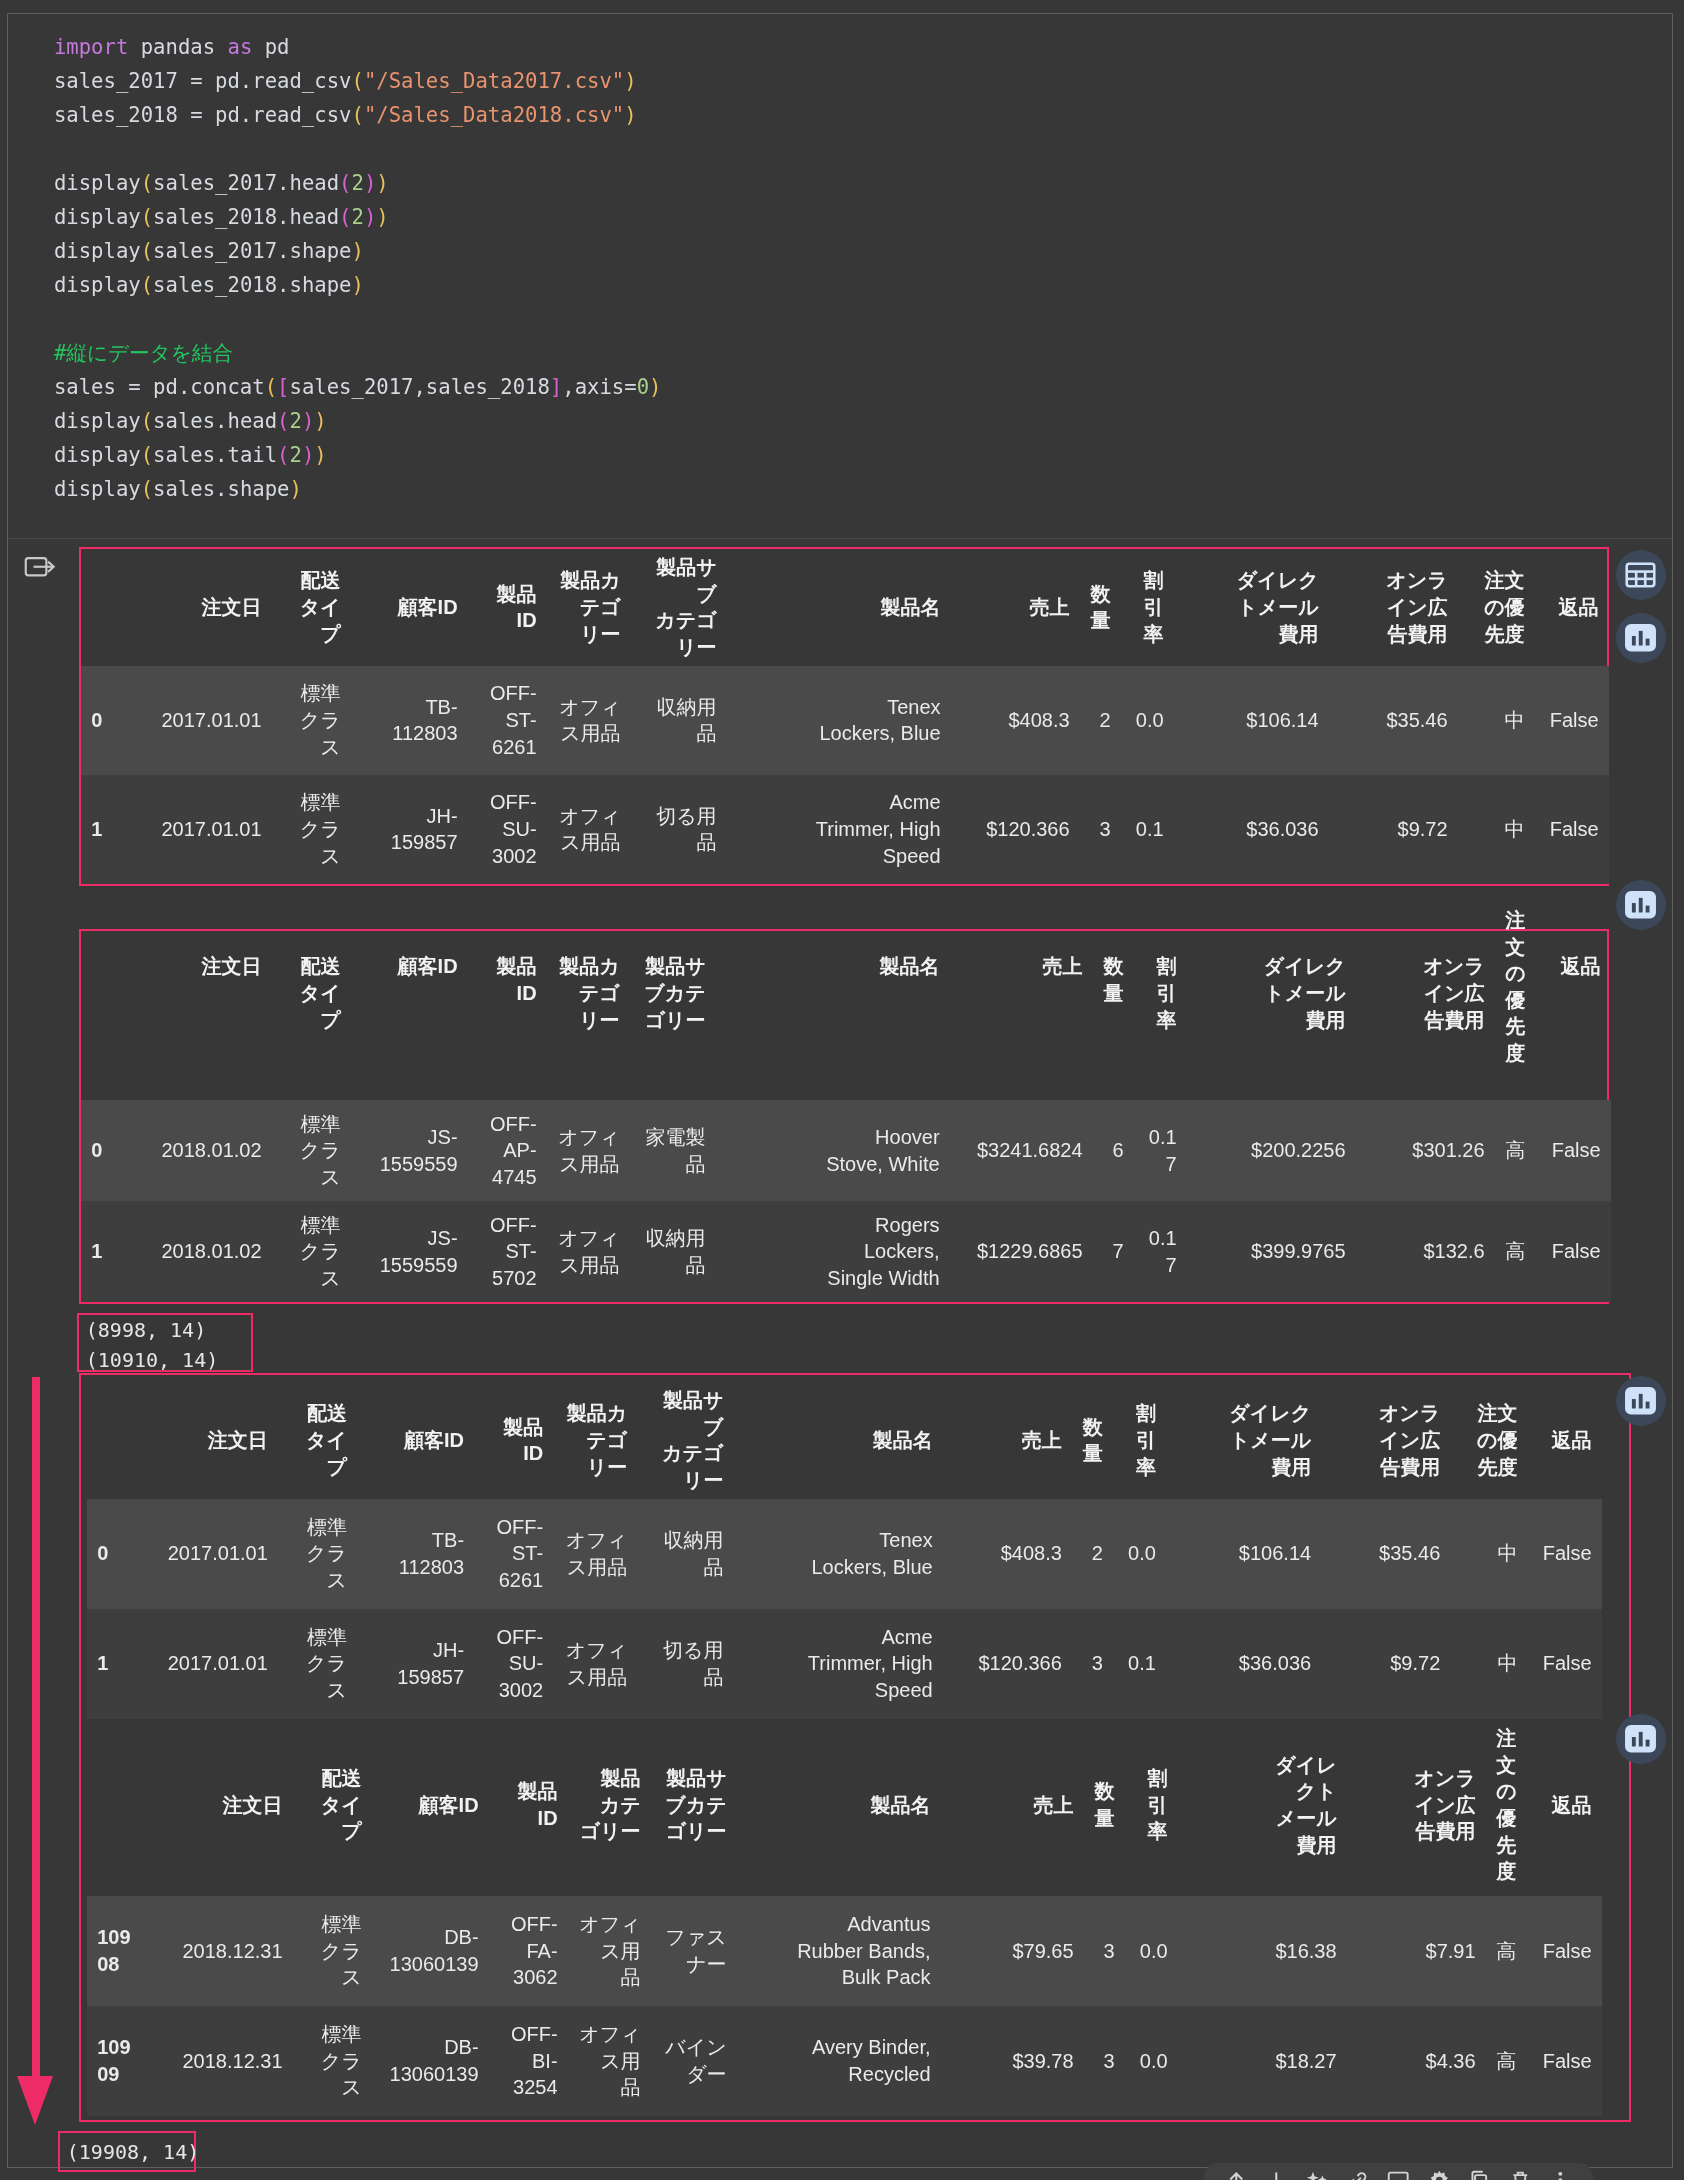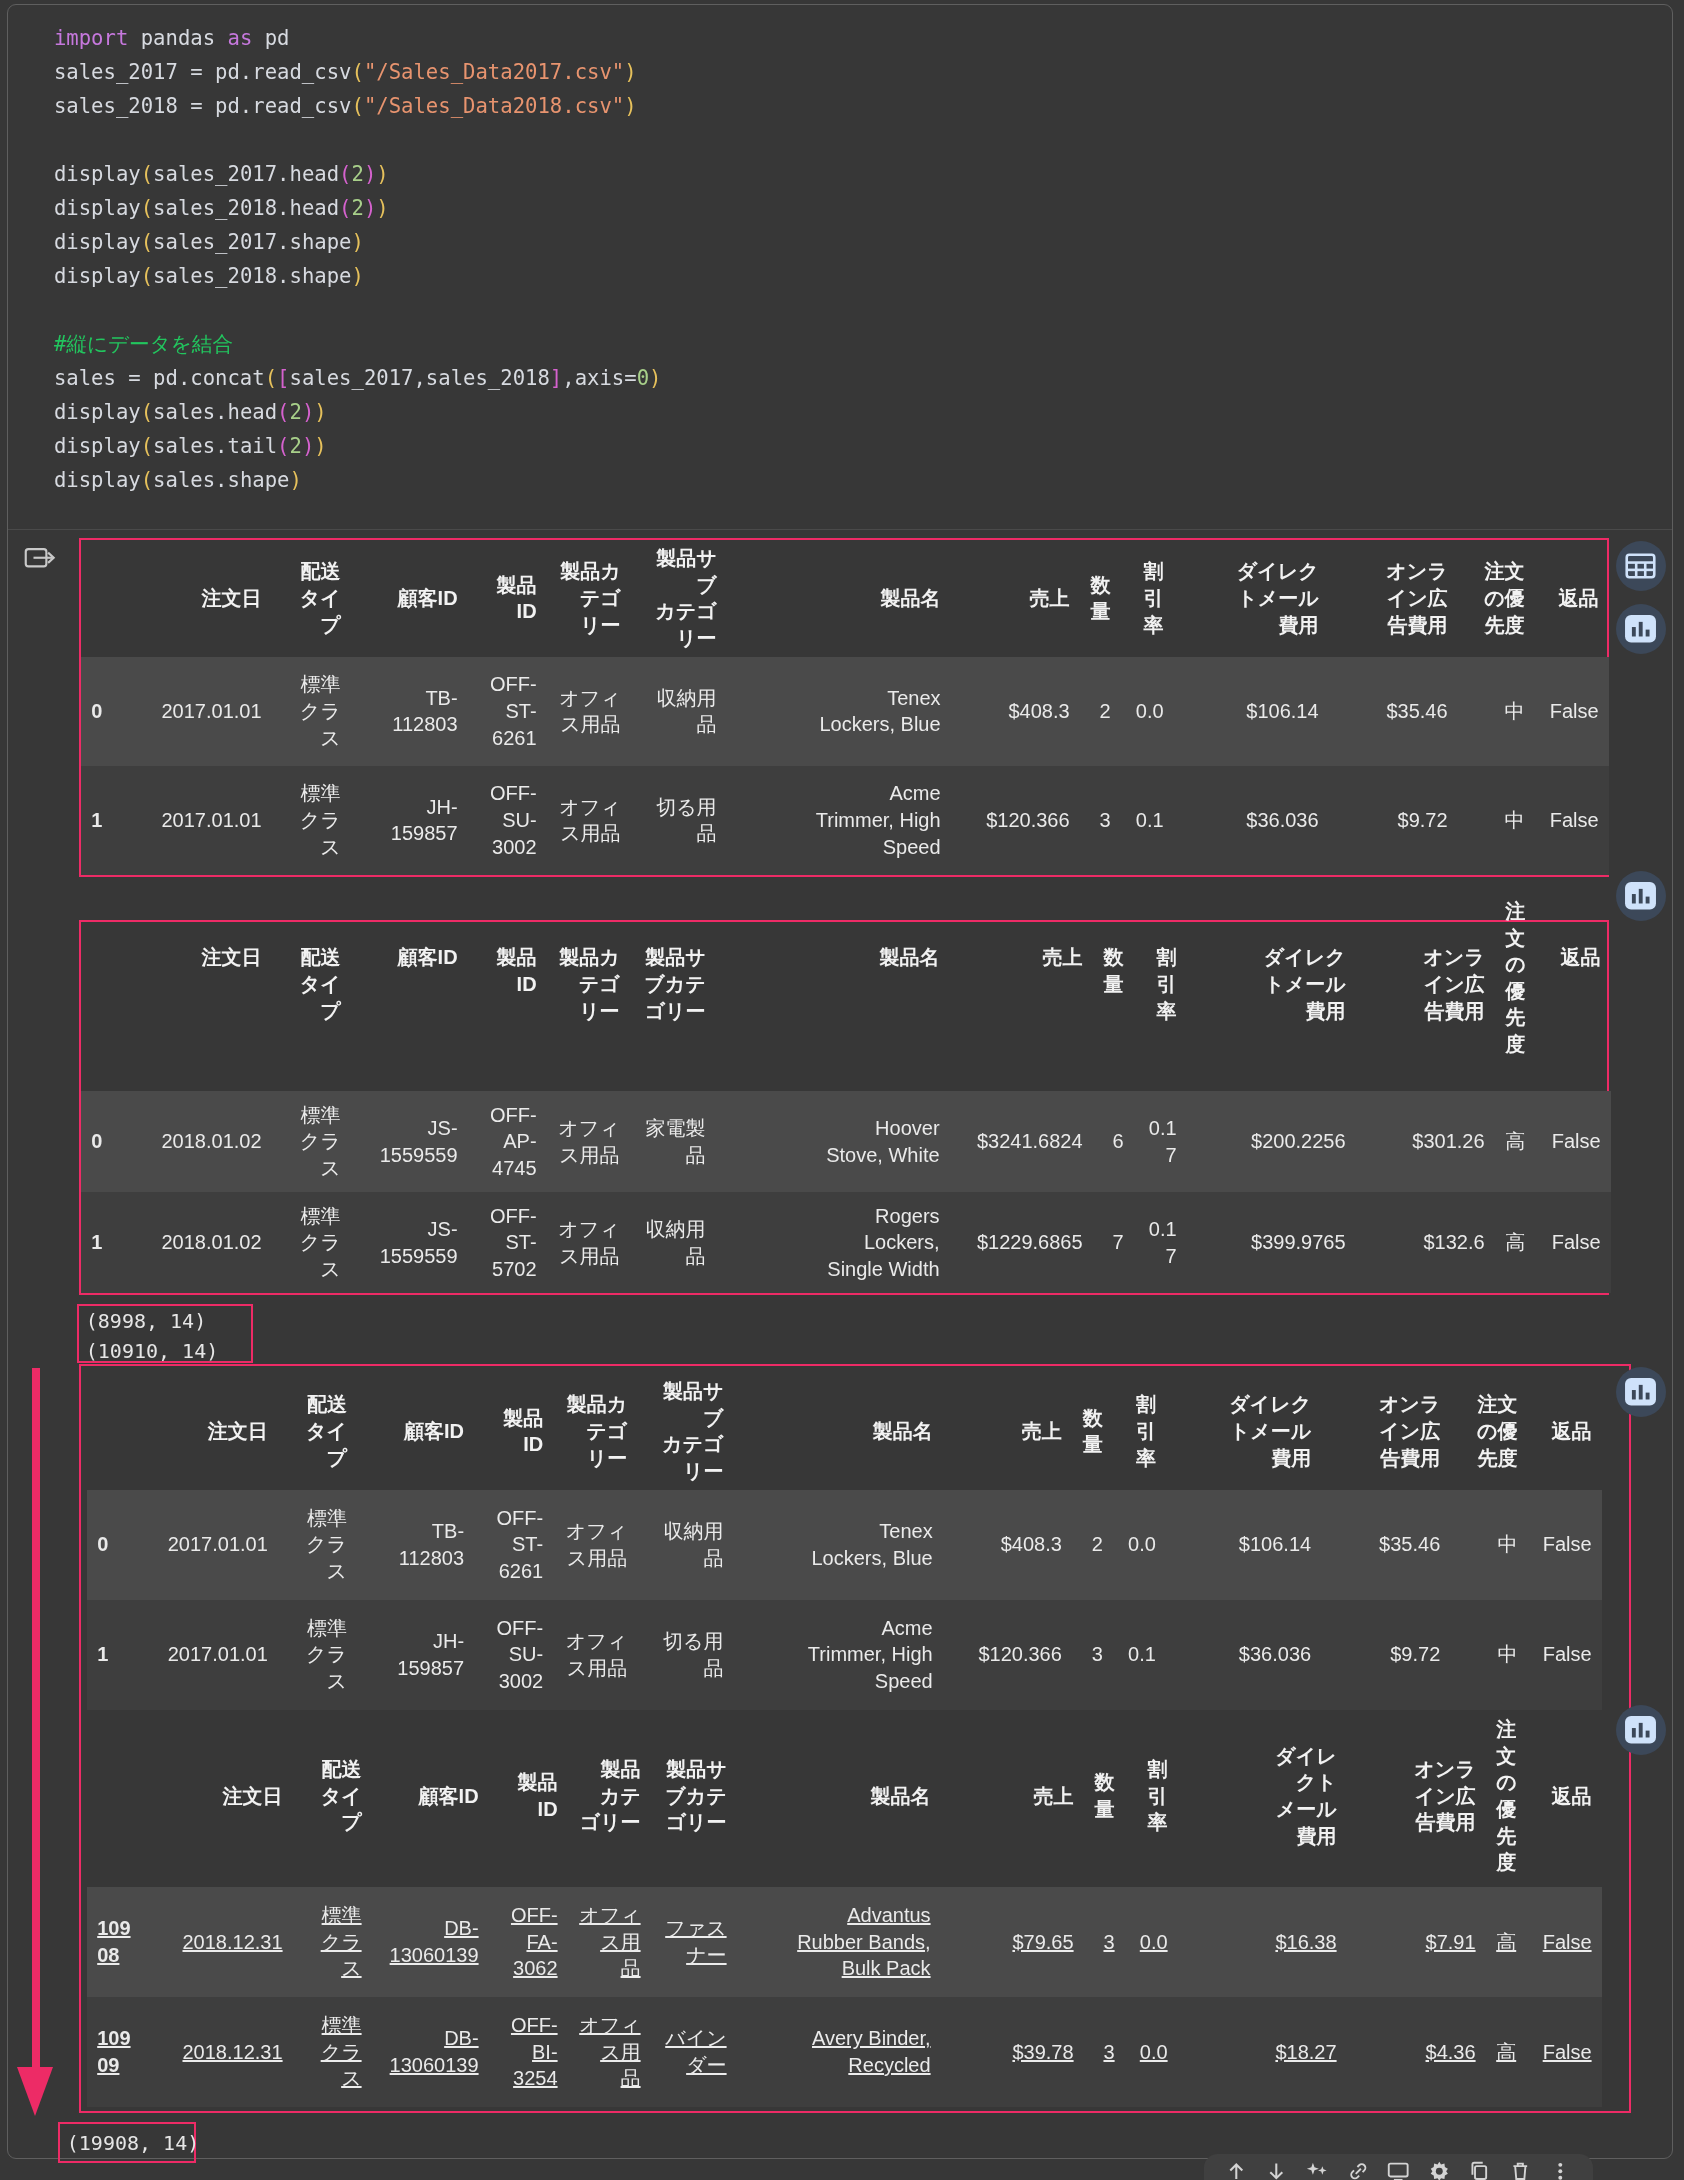--- a/index.html
+++ b/index.html
@@ -4,22 +4,22 @@
 <style>
   html,body{margin:0;padding:0;}
   body{
     width:1685px;height:2180px;position:relative;overflow:hidden;
     background:#373737;
     font-family:"Liberation Sans","DejaVu Sans",sans-serif;
     color:#ececec;
   }
   
   .cell{
-    position:absolute;left:6.9px;top:4px;width:1664px;height:2153px;
-    border:1.7px solid #5f5f5f;border-radius:9px;
+    position:absolute;left:6.9px;top:13px;width:1664px;height:2153px;
+    border:1.7px solid #5f5f5f;border-radius:0;
   }
   
   .code{
     position:absolute;left:46px;top:15.5px;right:34px;
     font-family:"DejaVu Sans Mono","Liberation Mono",monospace;
     font-size:20.6px;line-height:34px;white-space:pre;color:#d7dae0;
   }
   .code-line{height:34px;}
   .tk-kw{color:#c678dd;}
   .tk-id{color:#d7dae0;}
@@ -38,21 +38,21 @@
     white-space:pre-line;font-size:20px;line-height:1.33;color:#eaeaea;
     overflow:visible;word-break:break-word;
   }
   table.df th{font-weight:700;color:#f2f2f2;}
   table.df td.idx{font-weight:700;text-align:left;}
   table.df tbody tr:nth-child(odd){background:#4a4a4a;}
   table.df tbody tr:nth-child(even){background:#3e3e3e;}
   .t1 thead tr{height:116px;} .t1 tbody tr{height:109px;}
   .t2 thead tr{height:169px;} .t2 tbody tr{height:101px;}
   .t3 thead tr{height:112px;} .t3 tbody tr{height:110px;}
-  .t4 thead tr{height:182px;} .t4 tbody tr{height:110px;text-decoration:underline;}
+  .t4 thead tr{height:182px;} .t4 tbody tr{height:110px;}
   .t2 thead th{vertical-align:top;padding-top:22.4px;}
   th.vert{padding-left:1.7px;padding-right:8.6px;}
   .t2 th.vert{padding-top:0;transform:translateY(-24px);}
   
   .shape-text{
     font-family:"DejaVu Sans Mono","Liberation Mono",monospace;
     font-size:20px;line-height:27px;color:#e6e6e6;padding:1.7px 6.9px;white-space:pre;
   }
   
   .arrow-shaft{position:absolute;left:24px;top:1363px;width:7.7px;height:699px;background:#ed2b66;}

